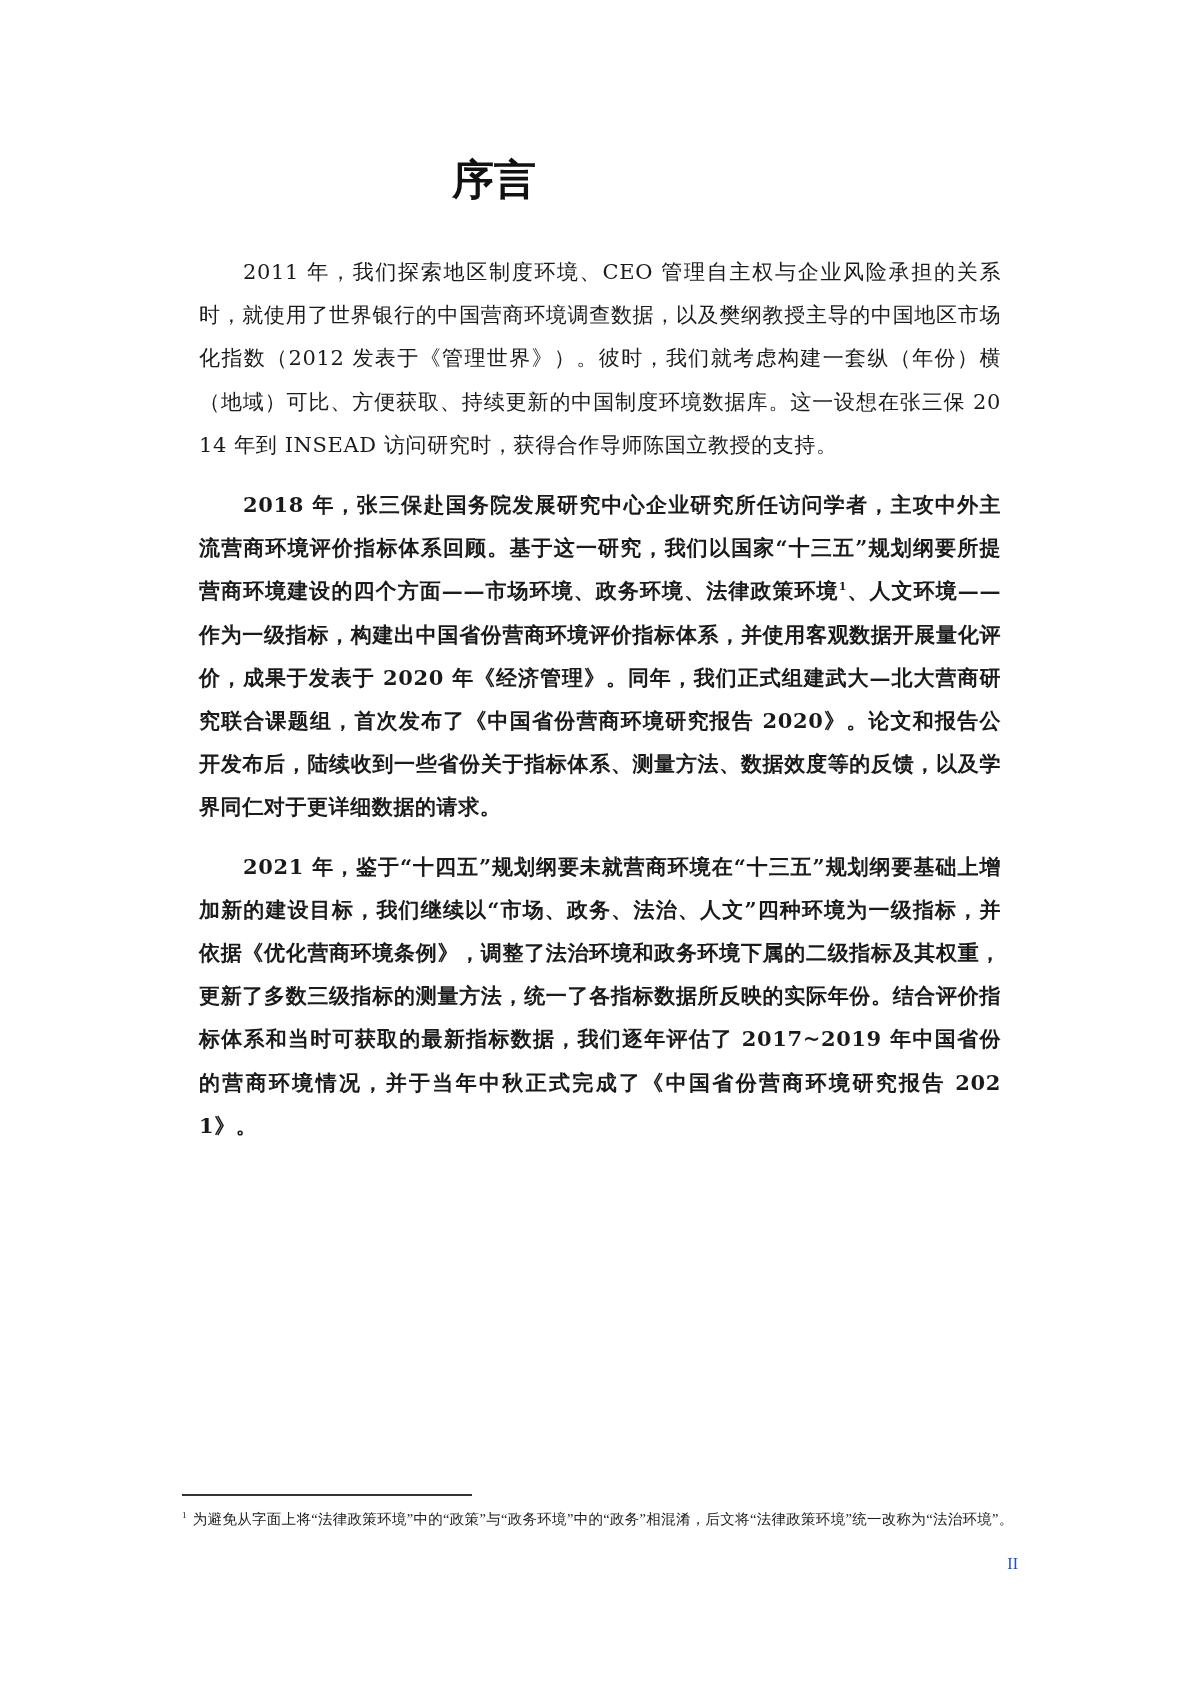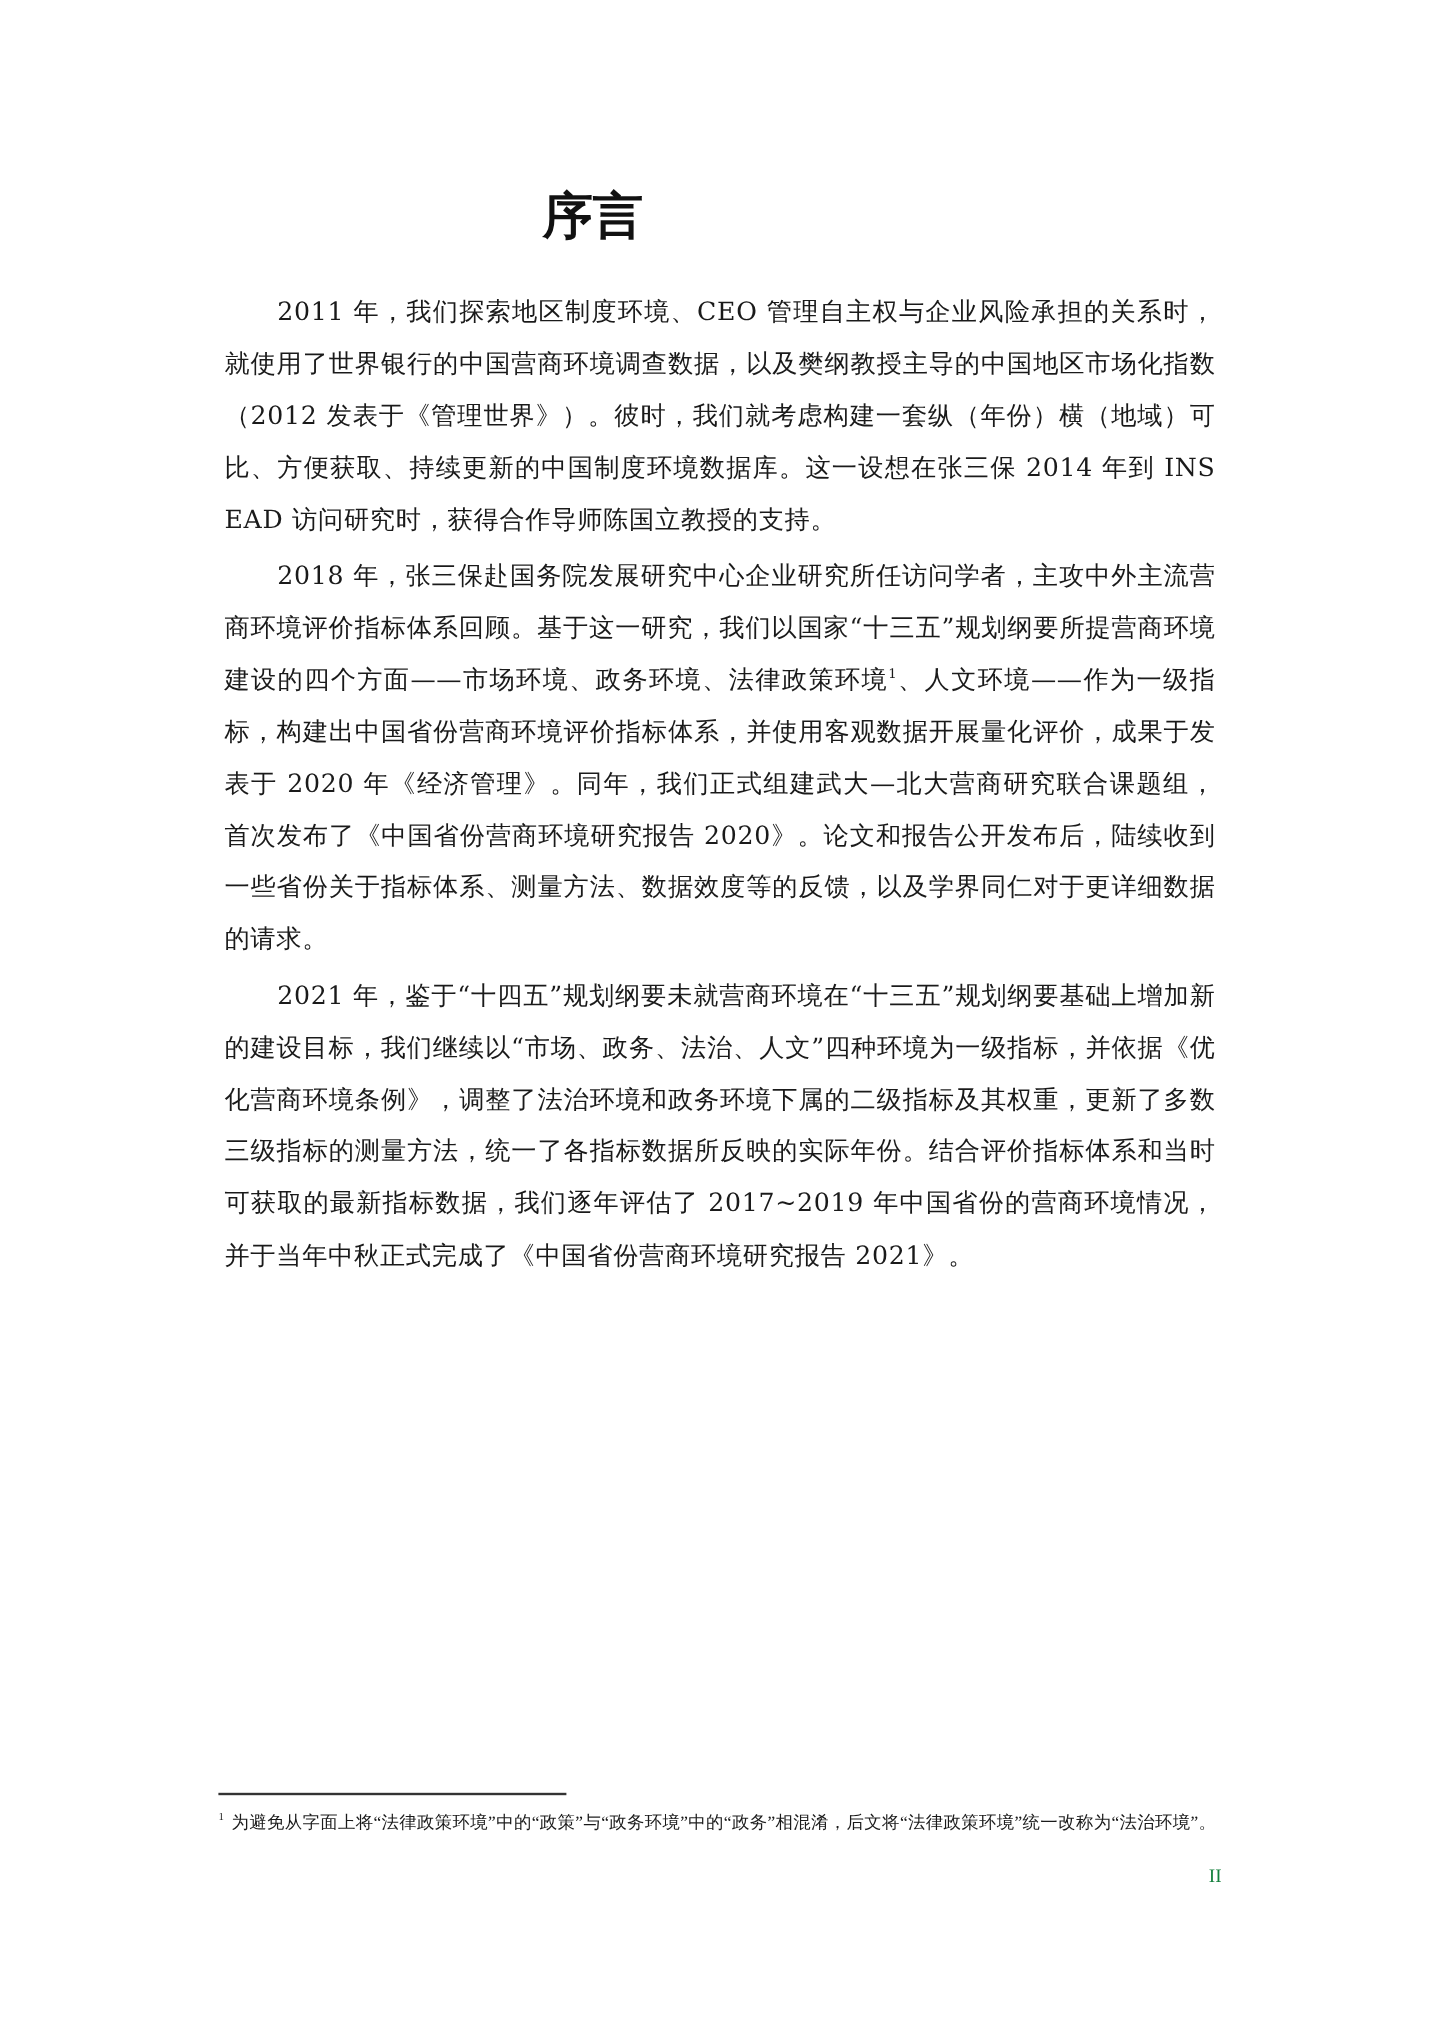--- a/index.html
+++ b/index.html
@@ -34,29 +34,29 @@
     letter-spacing: 0px;
     color: #111;
   }
   .body-text {
     position: absolute;
     left: 183px;
     top: 235px;
     width: 834px;
   }
   .para {
-    margin: 4px;
+    margin: 16px;
     font-size: 21px;
     line-height: 43.2px;
     text-indent: 44px;
     text-align: justify;
     letter-spacing: 0.6px;
     word-break: break-all;
   }
-  .para + .para { margin-top: 4px; }
+  .para + .para { margin-top: 4px; font-weight: bold; }
   sup.fnref {
     font-size: 11px;
     line-height: 0;
     vertical-align: super;
   }
   .footnote-rule {
     position: absolute;
     left: 182px;
     top: 1494px;
     width: 290px;
@@ -82,21 +82,21 @@
     margin-right: 6px;
   }
   .page-number {
     position: absolute;
     left: 990px;
     top: 1555px;
     width: 28px;
     text-align: right;
     font-family: "Liberation Serif", "DejaVu Serif", serif;
     font-size: 16px;
-    color: #15803d;
+    color: #1d4ed8;
   }
 </style>
 </head>
 <body>
 
 <div class="page">
 
   <div class="title">序言</div>
 
   <div class="body-text">

